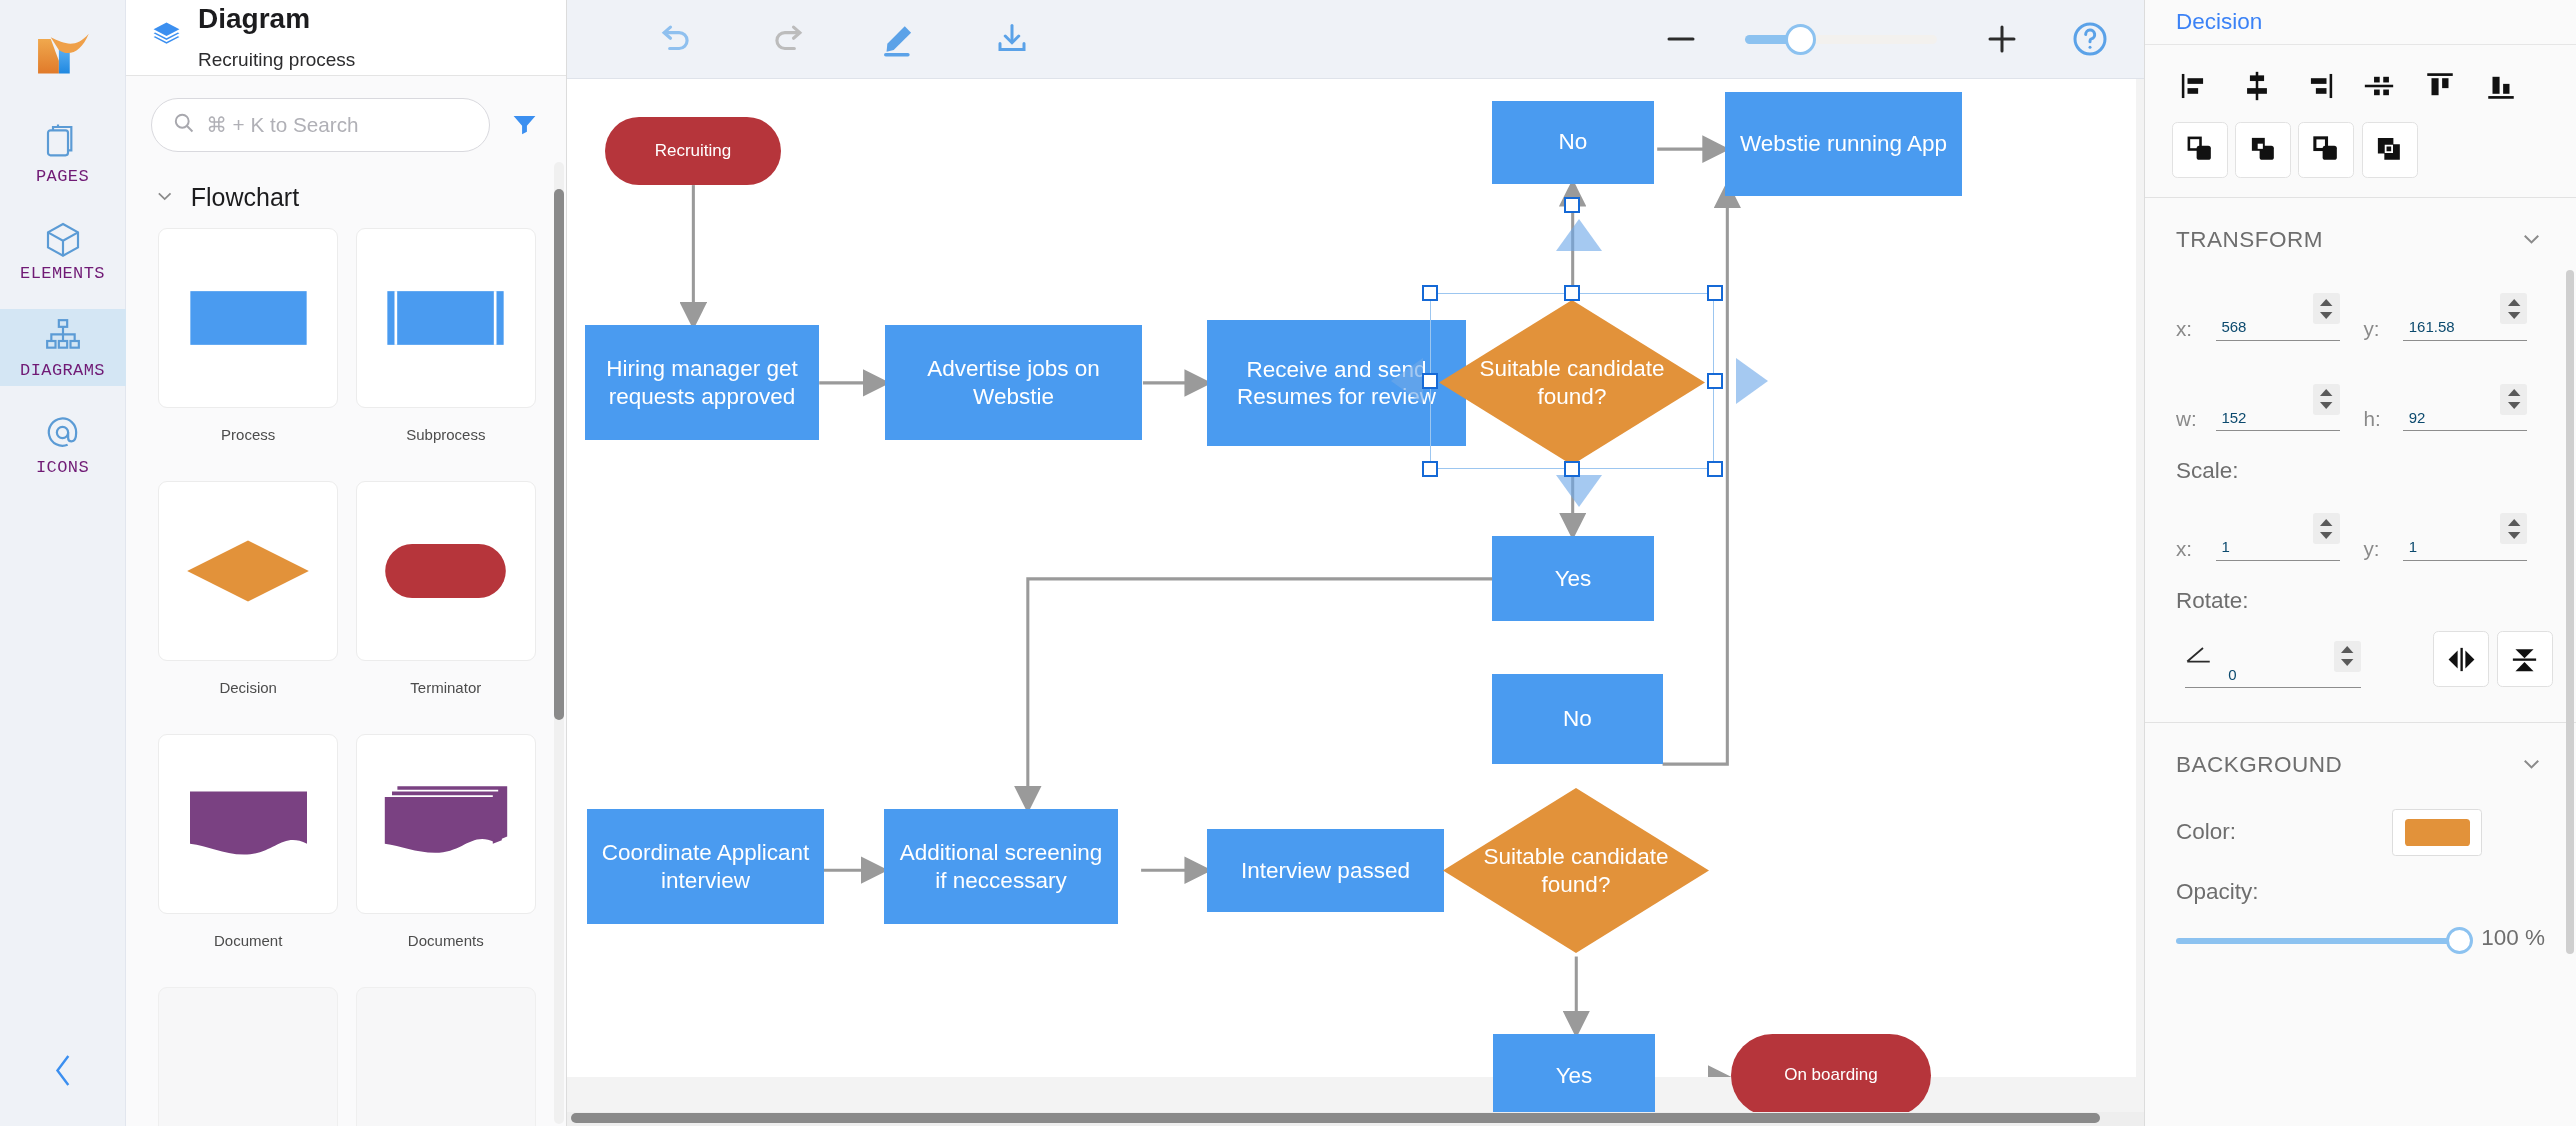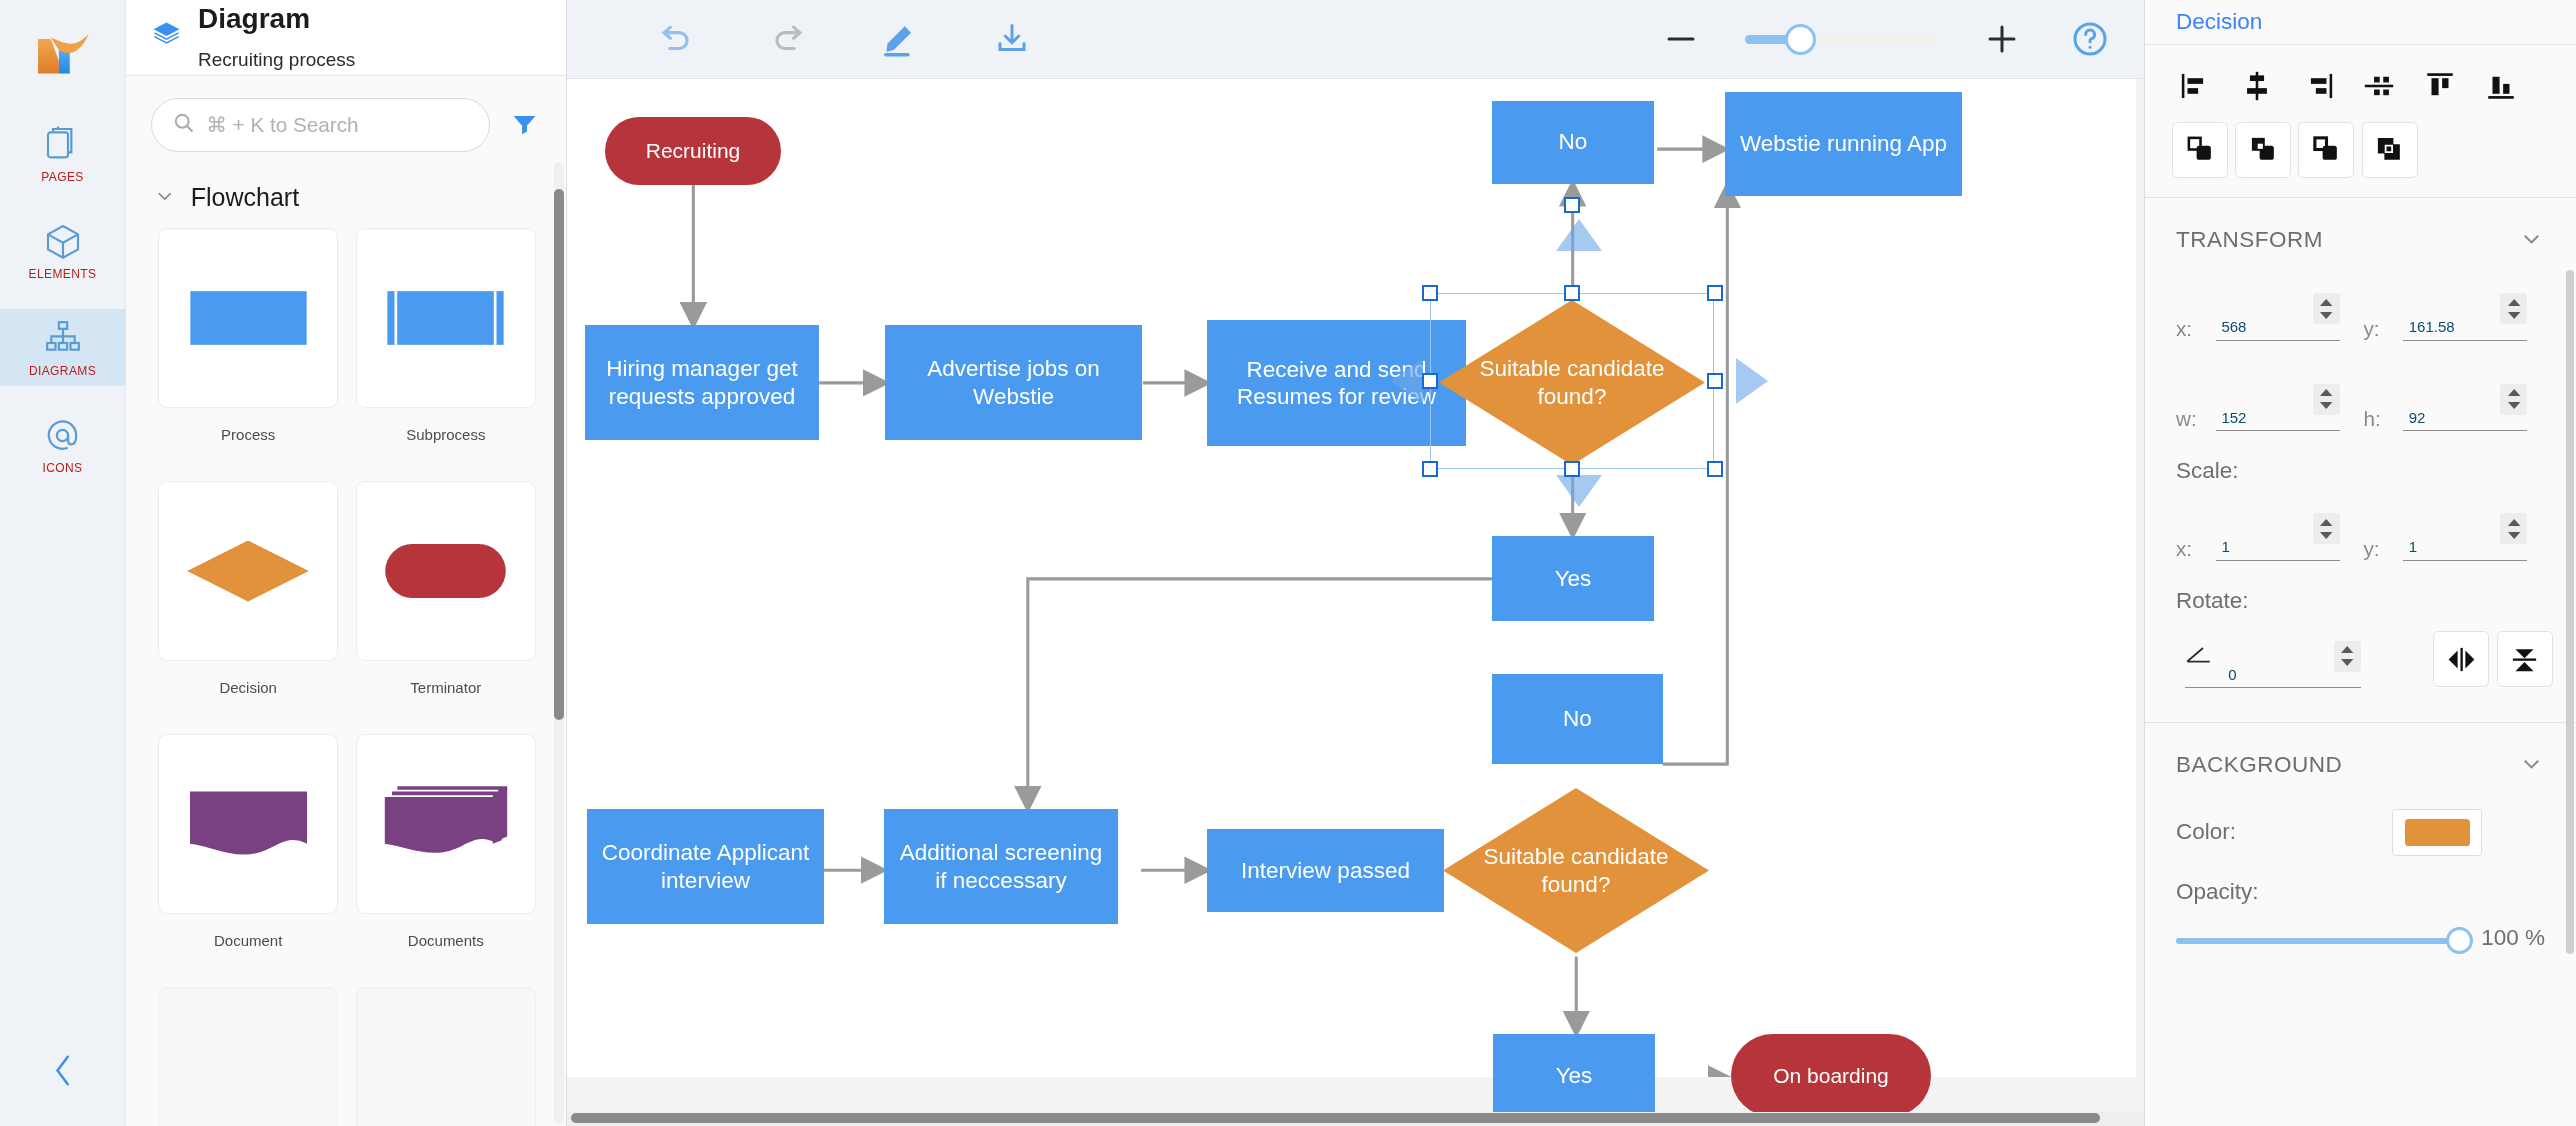--- a/index.html
+++ b/index.html
@@ -20,21 +20,21 @@
     padding-top: 16px; flex: 0 0 126px; position: relative;
   }
   .rail-logo { width: 76px; height: 76px; display: flex; align-items: center; justify-content: center; margin-bottom: 23.4px;}
   .rail-item {
     width: 126px; height: 77px; display: flex; flex-direction: column;
     align-items: center; justify-content: center; gap: 5.4px; cursor: pointer;
     margin-bottom: 20px;
   }
   .rail-item.active { background: #d4e6f4; }
   .rail-item .ic { height: 40px; display:flex; align-items:center; justify-content:center;}
-  .rail-item .lbl { font-size: 12px; color: #b91c1c; letter-spacing: 0.4px; }
+  .rail-item .lbl { font-size: 17px; color: #701a75; letter-spacing: 0.4px; font-family: Liberation Mono, monospace; }
   .rail-collapse {
     position: absolute; left: 0; bottom: 0; width: 126px; height: 108px;
     display: flex; align-items: center; justify-content: center; cursor: pointer;
   }
 
   
   .shapes-panel {
     width: 441px; flex: 0 0 441px; height: 1126px;
     background: #fafafb; border-right: 0.9px solid #dcdcdc;
     display: flex; flex-direction: column; position: relative;
@@ -104,21 +104,21 @@
   }
   .canvas-hscroll {
     position:absolute; left: 3.6px; bottom: 2.7px; height: 10px; width: 1529px;
     background:#8a8a8a; border-radius:5.4px;
   }
 
   
   .node { position: absolute; display: flex; align-items: center; justify-content: center;
           text-align: center; color: #fff; line-height: 1.22; }
   .node.proc { background: #4a9bf0; font-size: 22.5px; padding: 3.6px 9px; }
-  .node.term { background: #b6353b; border-radius: 43px; font-size: 21px; }
+  .node.term { background: #b6353b; border-radius: 43px; font-size: 17px; }
   .node.dec  { font-size: 22.5px; }
   .dia-shape {
     position:absolute; inset:0; background:#e2923a;
     clip-path: polygon(50% 0%, 100% 50%, 50% 100%, 0% 50%);
   }
   .dia-text { position: relative; z-index: 2; padding: 0 3.6px; }
 
   svg.edges { position:absolute; left:0; top:0; width:1569px; height:998px; pointer-events:none; }
 
   

